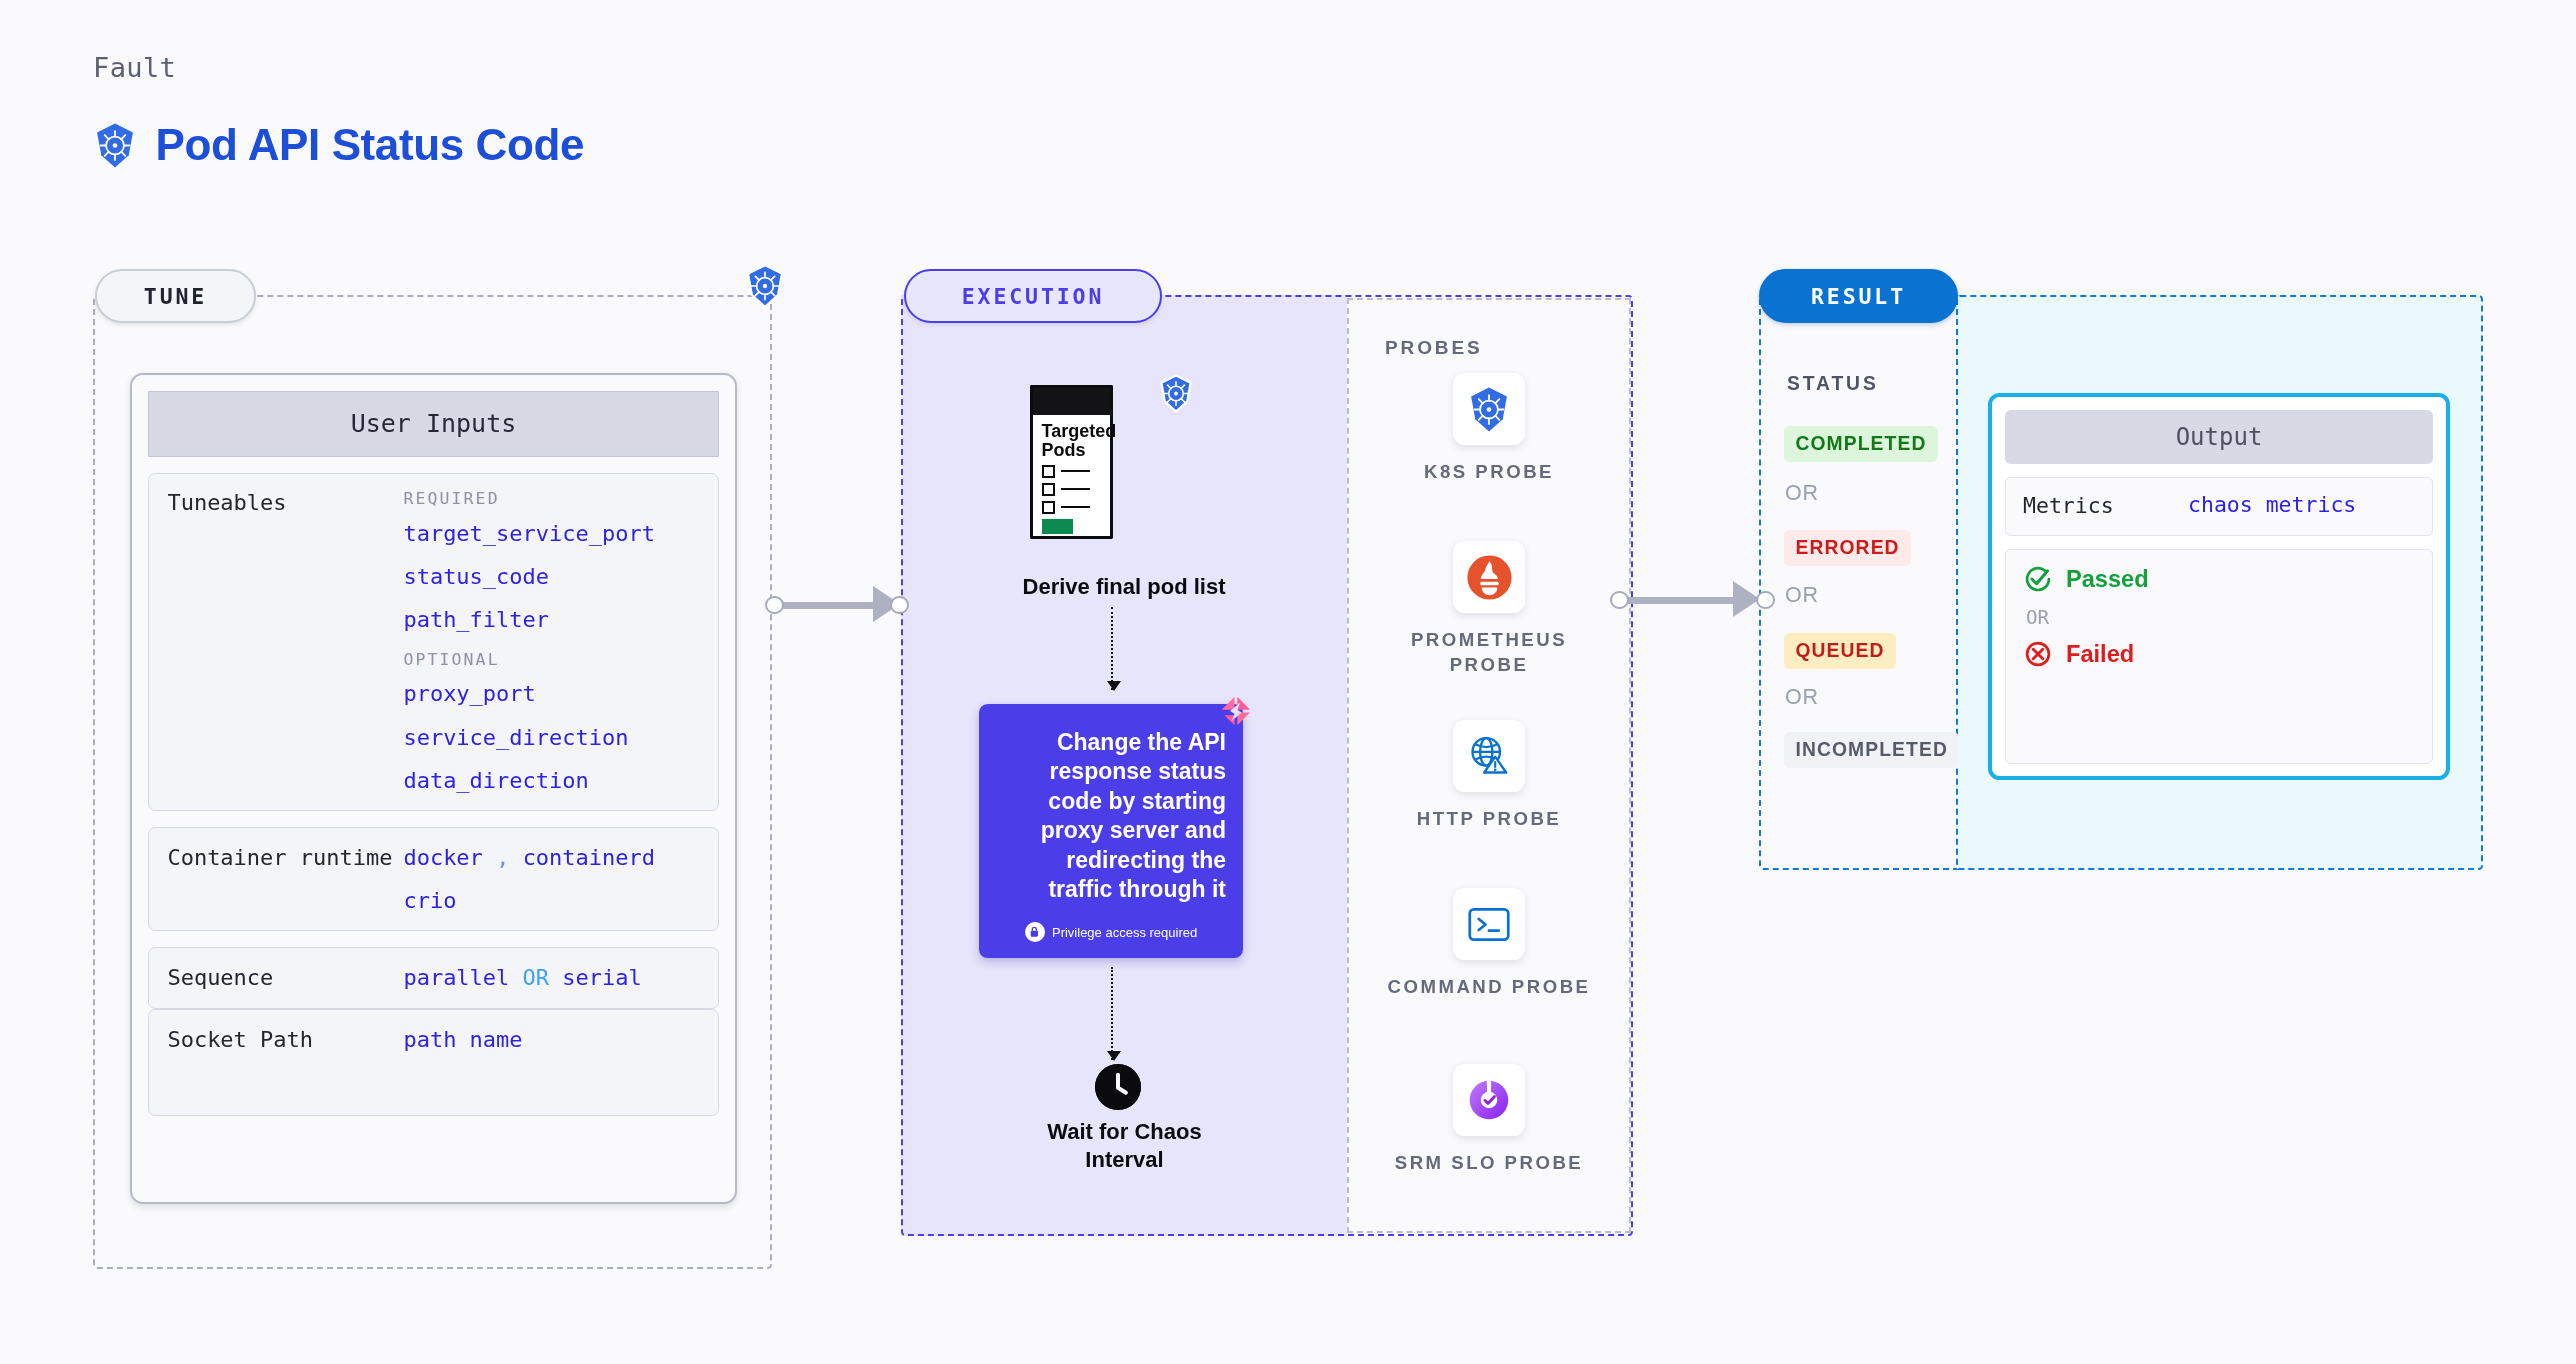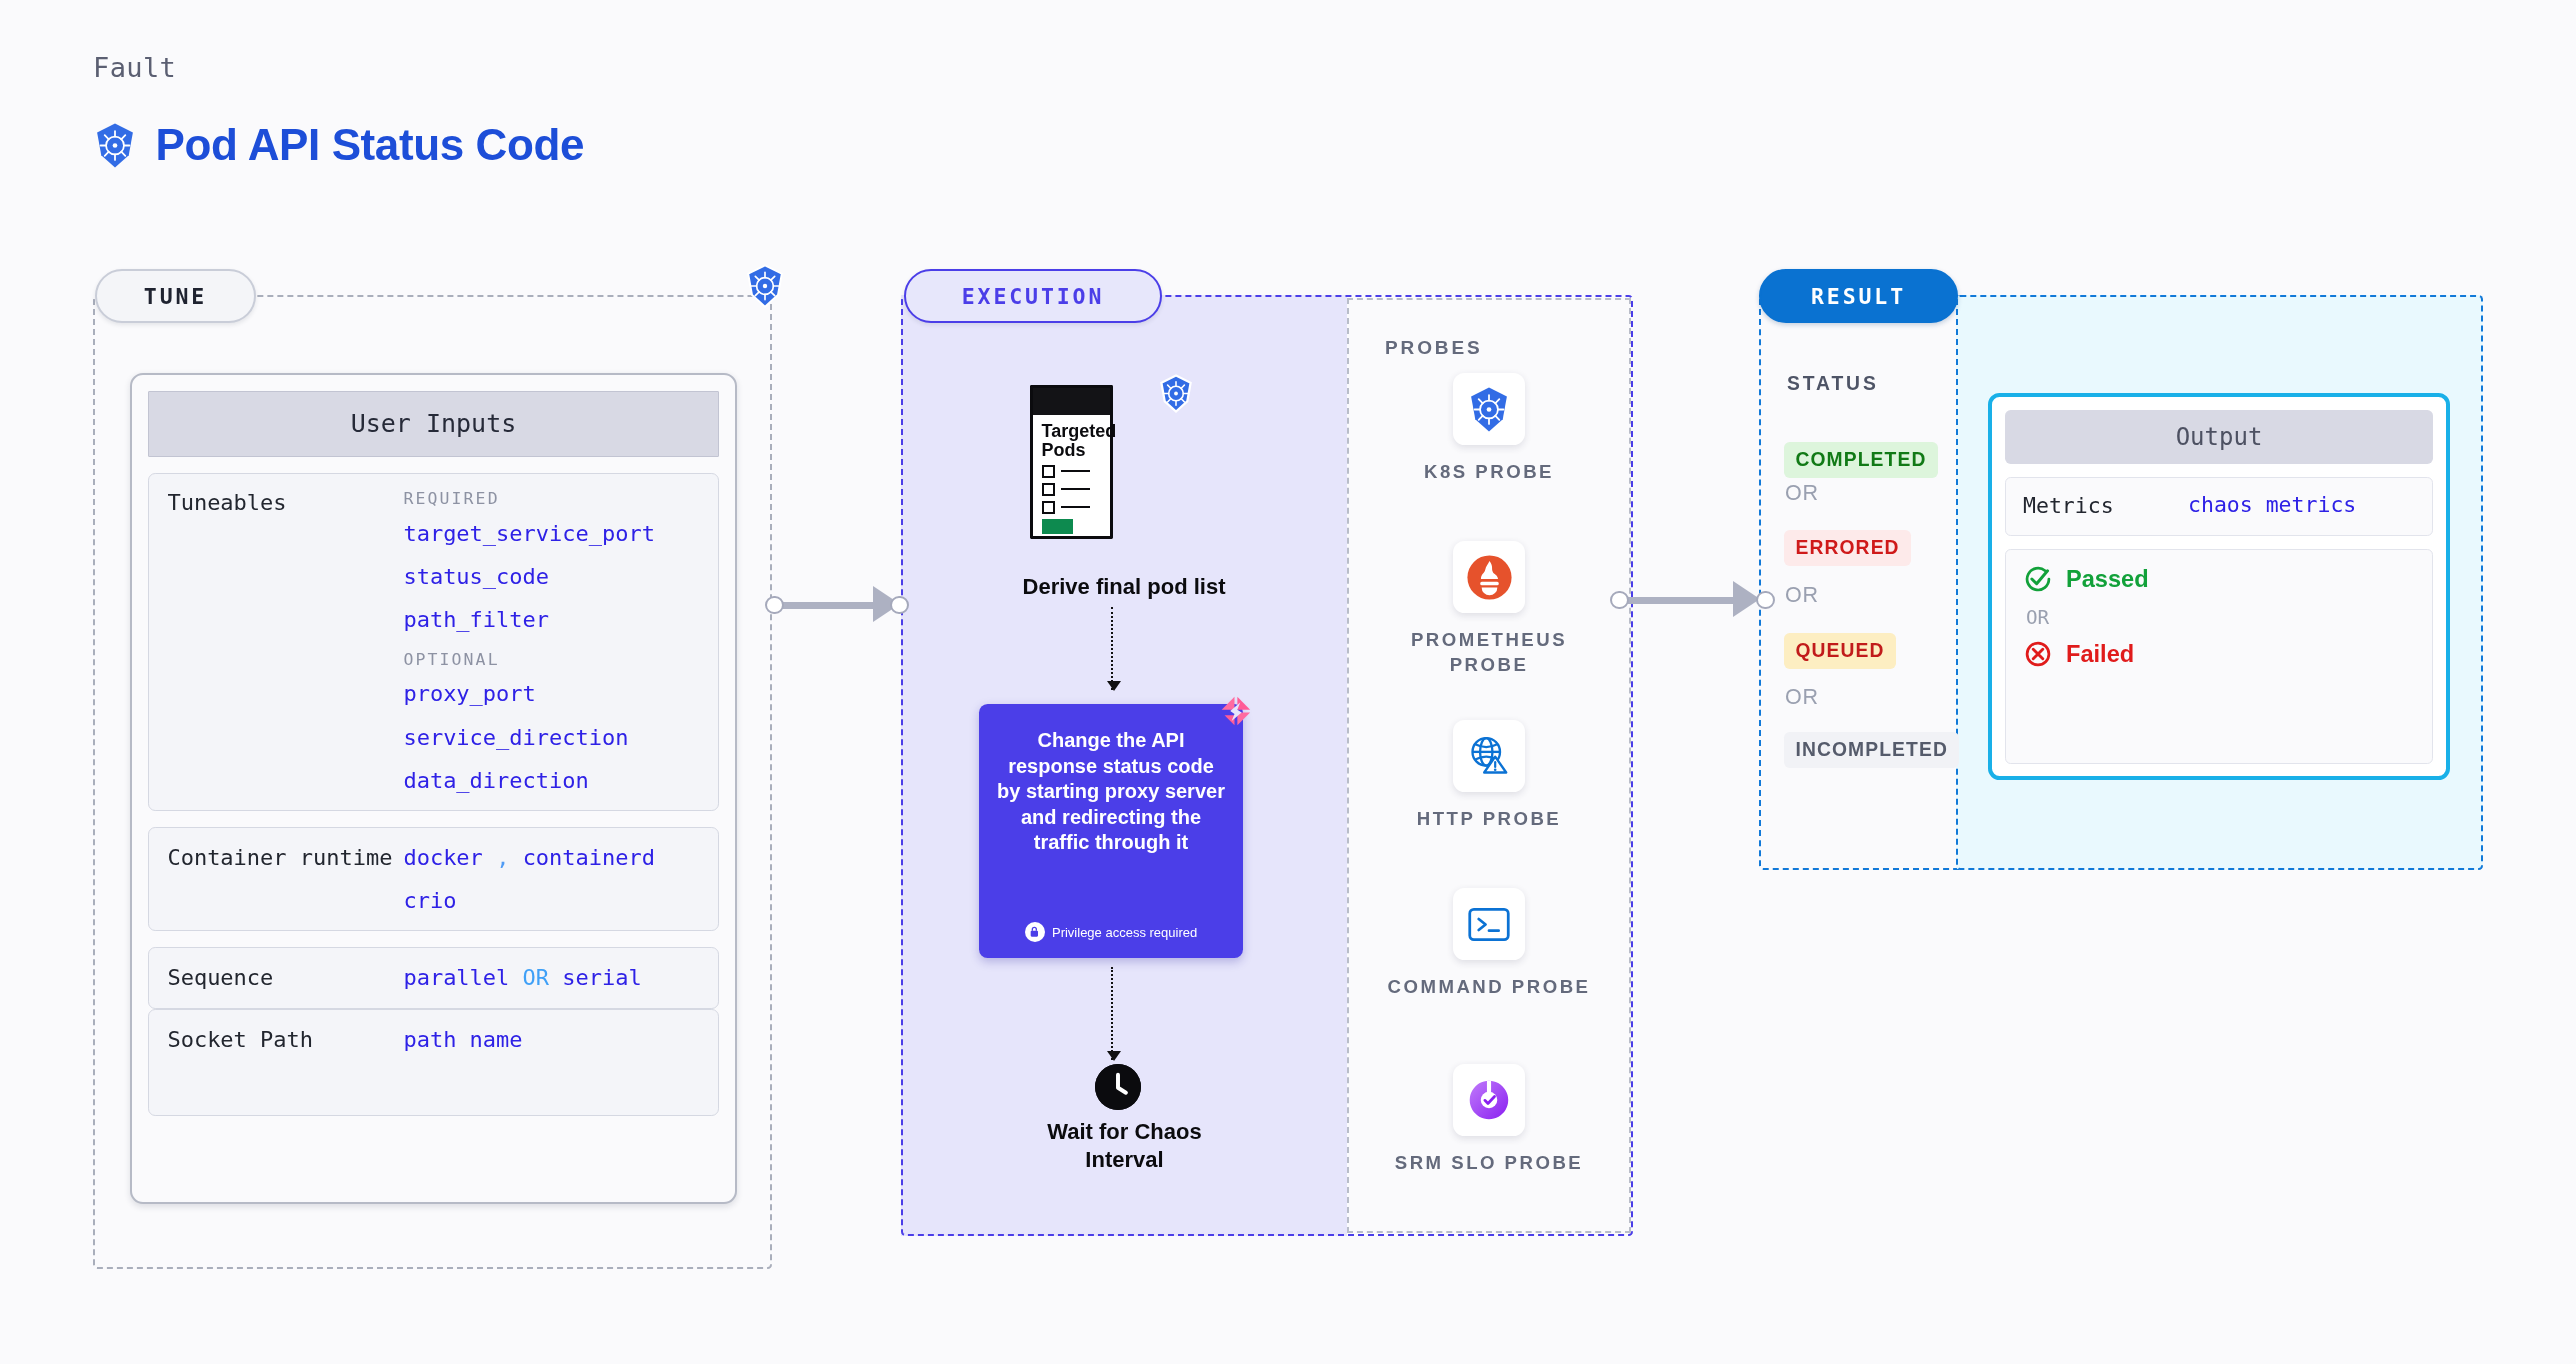--- a/index.html
+++ b/index.html
@@ -133,21 +133,21 @@
   .cap-derive { left: 934px; top: 573px; width: 380px; }
   .cap-wait   { left: 981px; top: 1118px; width: 287px; }
 
   .action-card {
     position: absolute; left: 979px; top: 704px; width: 264px; height: 254px;
     background: #4b3ee8; border-radius: 8.6px;
     box-shadow: 0 3.6px 10px rgba(40,30,160,.25);
     padding: 24px 17px 0;
   }
   .action-text {
-    color: #ffffff; font-size: 20px; font-weight: bold; text-align: center;
+    color: #ffffff; font-size: 23px; font-weight: bold; text-align: right;
     line-height: 1.28;
   }
   .action-priv {
     position: absolute; left: 0; right: 0; bottom: 15.8px;
     display: flex; align-items: center; justify-content: center; gap: 7.2px;
     color: #ffffff; font-size: 13px;
   }
   .lock-badge {
     width: 20px; height: 20px; border-radius: 50%; background: #ffffff;
     display: flex; align-items: center; justify-content: center;
@@ -191,21 +191,21 @@
     font-size: 19.3px; letter-spacing: 2.9px; color: #4e5466; font-weight: bold;
   }
   .badge {
     position: absolute; left: 1784px; border-radius: 5.7px; padding: 7.2px 11.5px;
     font-size: 19.3px; font-weight: bold; letter-spacing: 1.1px;
   }
   .or-txt {
     position: absolute; left: 1785px; font-size: 21.5px; color: #9aa0b0;
     letter-spacing: 0.7px;
   }
-  .b-completed { top: 426px; background: #ddf5dc; color: #117a16; margin-top: 16px; }
+  .b-completed { top: 426px; background: #ddf5dc; color: #117a16; }
   .b-errored   { top: 530px; background: #fdeaea; color: #cf1a1a; }
   .b-queued    { top: 633px; background: #fdeec2; color: #c11b1b; }
   .b-incomplete{ top: 732px; background: #f1f2f6; color: #555b6b; }
   .or1 { top: 481px; } .or2 { top: 583px; } .or3 { top: 685px; }
 
   .out-card {
     position: absolute; left: 1988px; top: 393px; width: 462px; height: 387px;
     background: #ffffff; border: 4.3px solid #19b0e8; border-radius: 11.5px;
     padding: 13px;
   }

